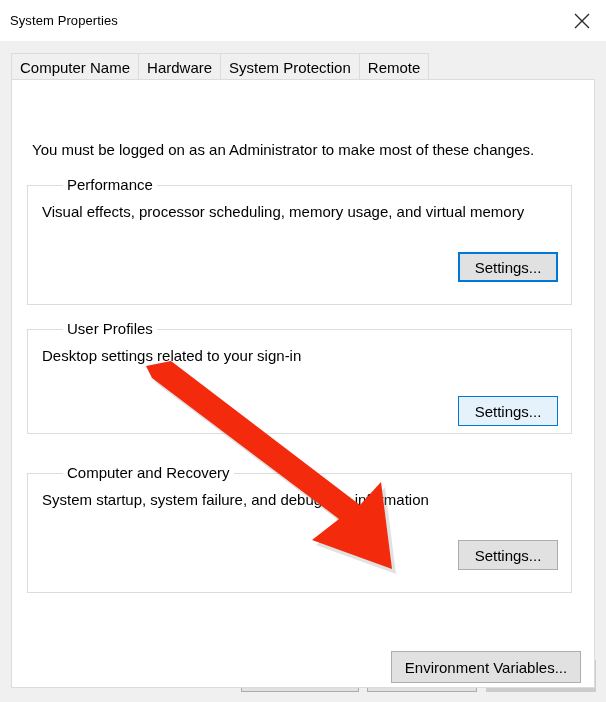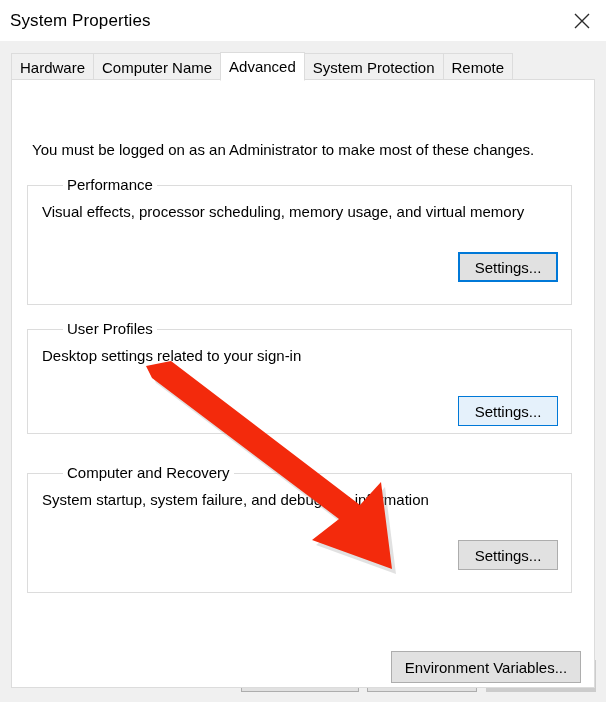--- a/index.html
+++ b/index.html
@@ -30,21 +30,21 @@
     position: absolute;
     left: 0; top: 0;
     width: 606px;
     height: 41px;
     background: #ffffff;
   }
   #window-title {
     position: absolute;
     left: 10px;
     top: 10px;
-    font-size: 17px;
+    font-size: 13px;
     line-height: 21px;
     color: #000;
     letter-spacing: 0.1px;
     white-space: nowrap;
   }
   #close-button {
     position: absolute;
     left: 558px;
     top: 0px;
     width: 48px;
@@ -254,23 +254,22 @@
         <div class="group-legend">Computer and Recovery</div>
         <div class="group-desc">System startup, system failure, and debugging information</div>
         <button class="btn" id="btn-startup-settings">Settings...</button>
       </div>
 
       <button class="btn" id="btn-envvars">Environment Variables...</button>
 
     </div>
 
     <div id="tablist">
+      <div class="tab">Computer Name</div>
       <div class="tab">Hardware</div>
-      <div class="tab">Computer Name</div>
-      <div class="tab selected">Advanced</div>
       <div class="tab">System Protection</div>
       <div class="tab">Remote</div>
     </div>
 
   </div>
 
   <div id="footer">
     <button class="btn" id="btn-ok">OK</button>
     <button class="btn" id="btn-cancel">Cancel</button>
     <button class="btn disabled" id="btn-apply">Apply</button>

